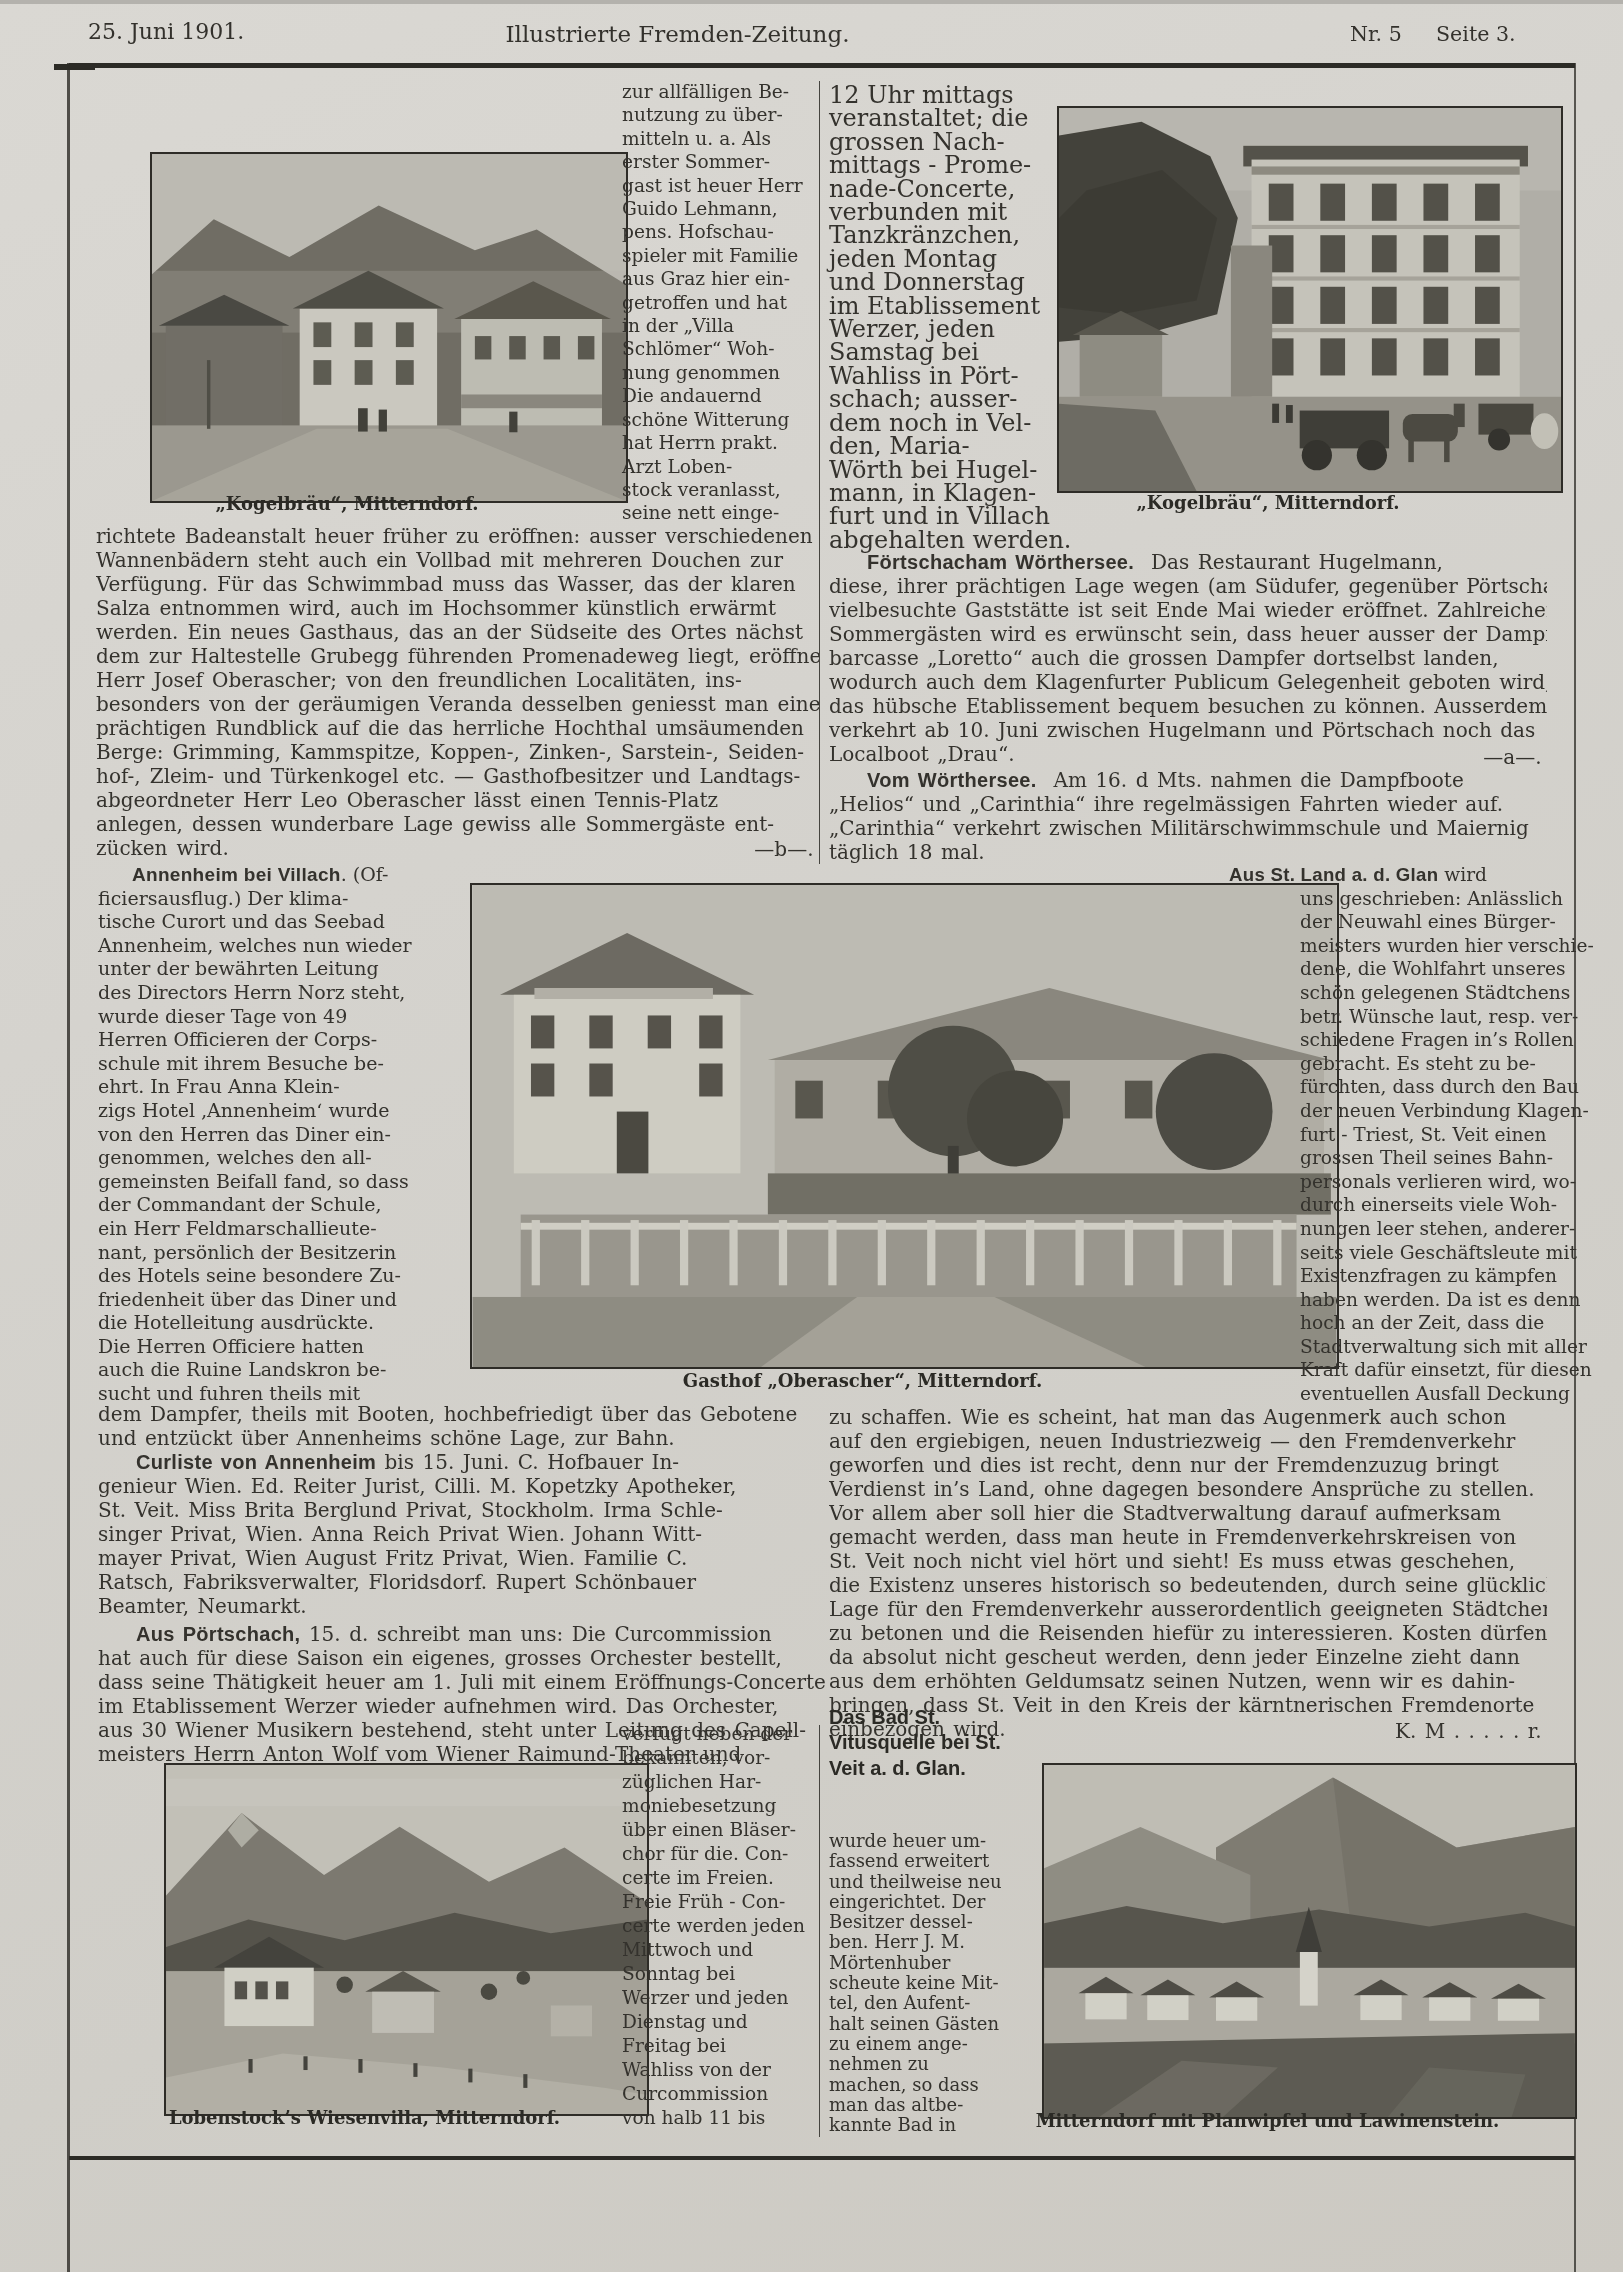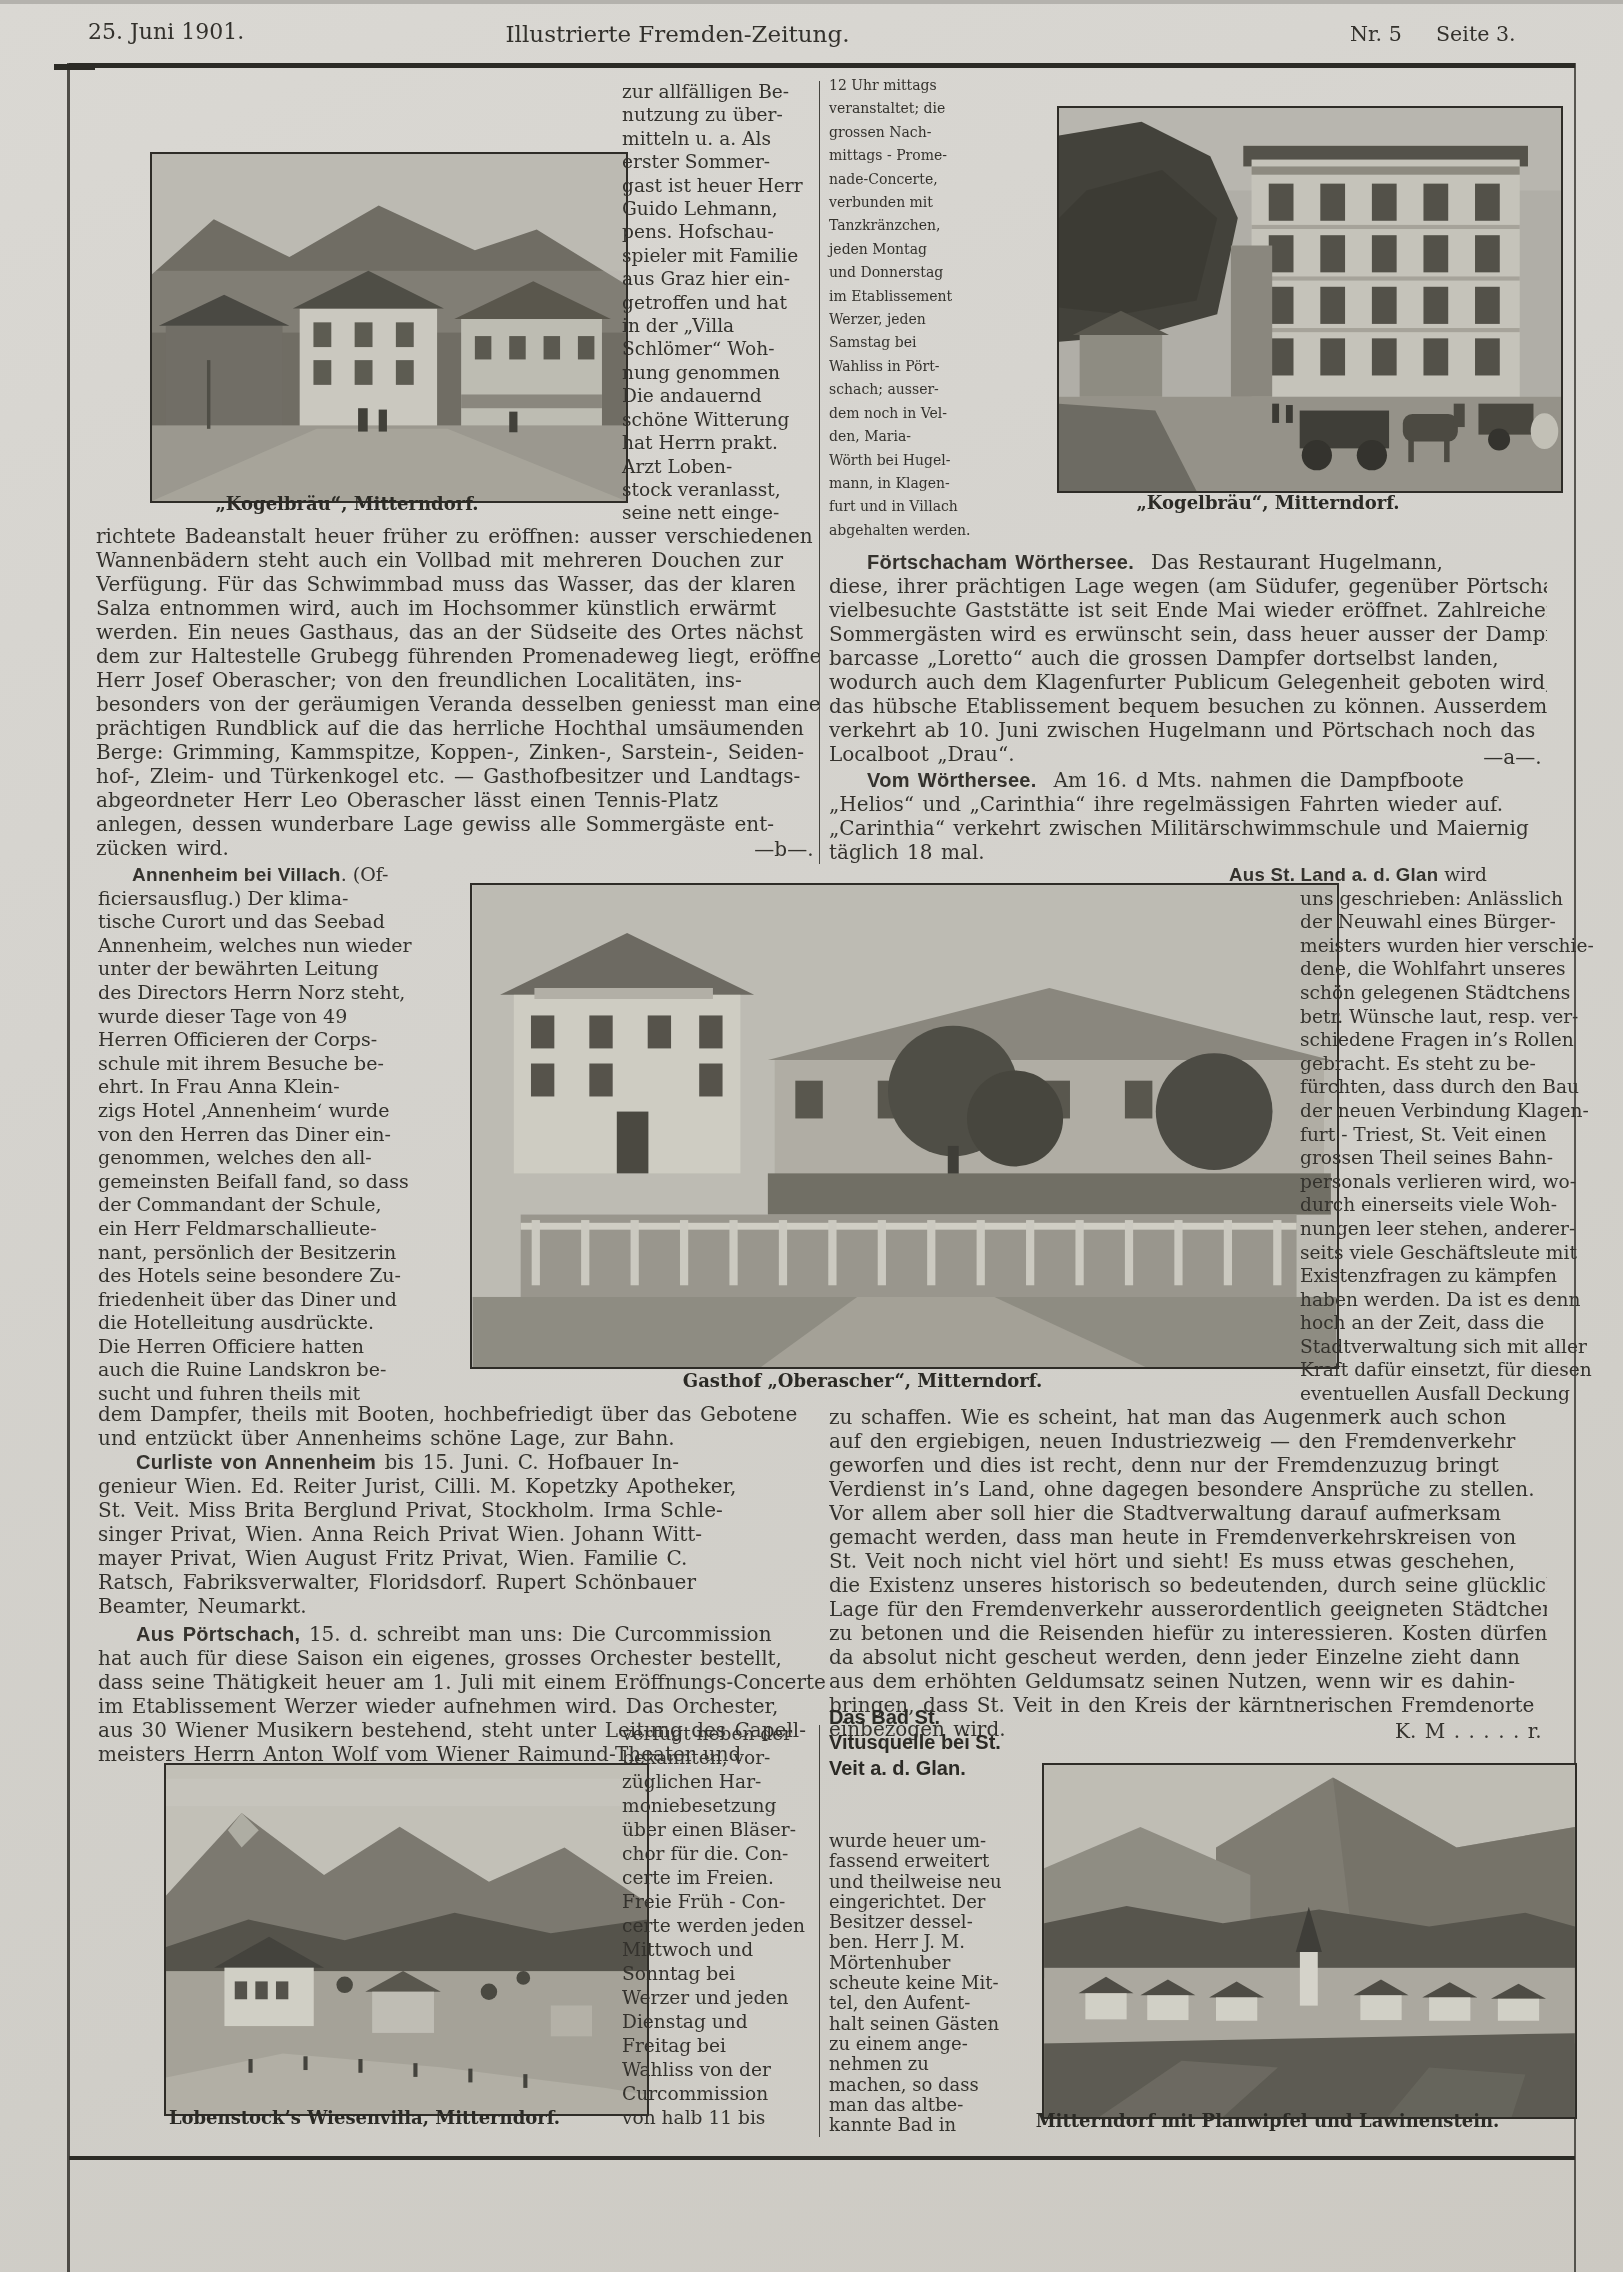--- a/index.html
+++ b/index.html
@@ -19,21 +19,21 @@
   #div-top{left:819px;top:77px;width:1.4px;height:783px;background:#45443f;}
   #div-bottom{left:819px;top:1721px;width:1.4px;height:412px;background:#45443f;}
   #rule-bottom{left:69px;top:2152px;width:1506px;height:4.1px;}
   .photo{position:absolute;border:2.1px solid #2e2c27;box-shadow:inset 0 0 0 1.4px #c9c7c0;background:#a9a69d;}
   .photo svg{display:block;width:100%;height:100%;}
   .cap{position:absolute;text-align:center;font-weight:bold;font-size:18px;color:#2b2a25;white-space:pre;}
   .art{position:absolute;white-space:pre;color:#34322d;}
   .lead{font-family:"Liberation Sans",sans-serif;font-weight:bold;letter-spacing:0.3px;}
   .sig{position:absolute;right:5.5px;bottom:1.4px;white-space:pre;}
   #t1{left:622px;top:76px;width:201px;height:448px;font-size:18.6px;line-height:23.4px;}
-  #t2{left:829px;top:70px;width:206px;height:473px;font-size:14px;line-height:23.4px;}
+  #t2{left:829px;top:80px;width:206px;height:473px;font-size:24px;line-height:23.4px;}
   #t3{left:96px;top:520px;width:723px;height:338px;font-size:20px;line-height:24px;word-spacing:2.7px;overflow:hidden;}
   #t4{left:829px;top:546px;width:718px;height:220px;font-size:20px;line-height:24px;word-spacing:2.1px;text-indent:38px;overflow:hidden;}
   #t5{left:829px;top:764px;width:718px;height:98px;font-size:20px;line-height:24px;word-spacing:2.1px;text-indent:38px;}
   #t6{left:98px;top:859px;width:341px;height:544px;font-size:19px;line-height:23.6px;text-indent:34px;}
   #t7{left:1300px;top:859px;width:247px;height:546px;font-size:18.6px;line-height:23.6px;text-indent:-71px;}
   #t8{left:98px;top:1398px;width:723px;height:51px;font-size:20px;line-height:24px;word-spacing:2.1px;}
   #t9{left:98px;top:1446px;width:723px;height:172px;font-size:20px;line-height:24px;word-spacing:2.1px;text-indent:38px;}
   #t10{left:98px;top:1618px;width:723px;height:147px;font-size:20px;line-height:24px;word-spacing:2.1px;text-indent:38px;}
   #t11{left:622px;top:1718px;width:201px;height:408px;font-size:18.6px;line-height:24px;}
   #t12{left:829px;top:1401px;width:718px;height:339px;font-size:20px;line-height:24px;word-spacing:2.1px;overflow:hidden;}

